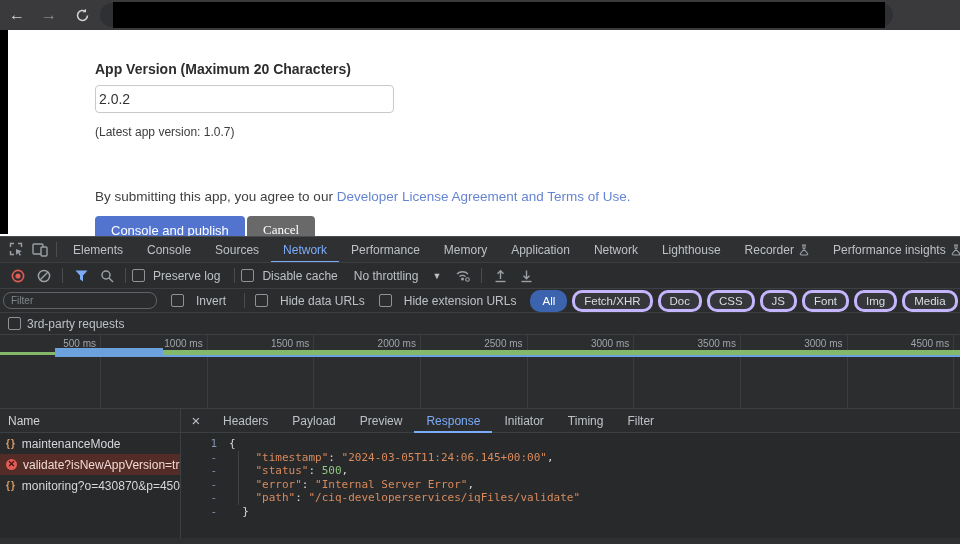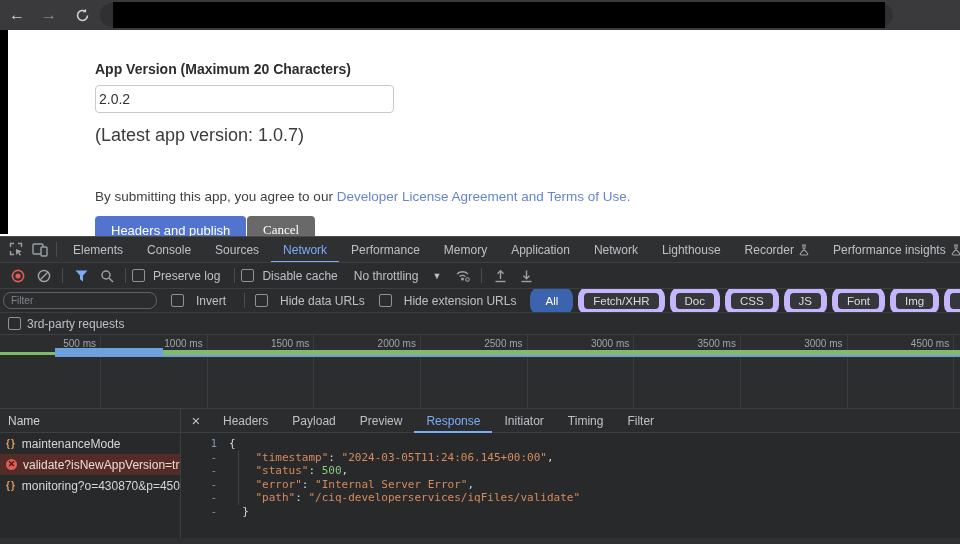--- a/index.html
+++ b/index.html
@@ -11,21 +11,21 @@
   .nav-ic{position:absolute;top:4px;font-size:16px;line-height:22px;width:22px;text-align:center;color:#cfd2d5;}
   #fwd{color:#85878a;}
   #url-pill{position:absolute;left:100px;top:3px;width:793px;height:24px;border-radius:12px;background:#2f3033;}
   #url-redaction{position:absolute;left:113px;top:2px;width:772px;height:26px;background:#000;}
   
   #page{position:absolute;left:0;top:30px;width:960px;height:206px;background:#ffffff;}
   #left-redaction{position:absolute;left:0;top:30px;width:8px;height:204px;background:#000;}
   .fld-label{position:absolute;left:95px;top:31px;font-size:14px;font-weight:bold;color:#2d2d2d;}
   #app-version-input{position:absolute;left:95px;top:55px;width:291px;height:26px;border:1px solid #c9c9c9;
       border-radius:4px;font-size:14px;color:#333;padding:0 3px;outline:none;font-family:"Liberation Sans",sans-serif;}
-  .fld-note{position:absolute;left:95px;top:95px;font-size:18px;color:#3c3c3c;}
+  .fld-note{position:absolute;left:95px;top:95px;font-size:12px;color:#3c3c3c;}
   .agree{position:absolute;left:95px;top:159px;font-size:13.5px;color:#3f3f3f;}
   .agree a{color:#6585d3;text-decoration:none;}
   .btn{position:absolute;top:186px;height:28px;border:none;border-radius:4px;color:#fff;
        font-size:13px;padding:0 16px;font-family:"Liberation Sans",sans-serif;}
   #btn-upload{left:95px;background:#5274ce;}
   #btn-cancel{left:247px;background:#696969;font-family:Liberation Serif, serif;}
   
   #devtools{position:absolute;left:0;top:236px;width:960px;height:308px;background:#28292b;
             color:#bdc1c6;font-size:12px;border-top:1px solid #4a4b4d;box-sizing:border-box;}
   .row{box-sizing:border-box;border-bottom:1px solid #3d4043;display:flex;align-items:center;}
@@ -37,21 +37,21 @@
   .dtab.active{box-shadow:inset 0 -2px 0 #7cacf8;}
   .dtab.active .dtab-label{color:#7cacf8;}
   #net-toolbar{height:26px;background:#2b2c2e;padding-left:6px;gap:2px;}
   .cb{width:11px;height:11px;border:1.5px solid #8f9398;border-radius:2px;background:transparent;flex:none;}
   .cb-lab{margin:0 8px 0 6px;white-space:nowrap;}
   #throttle{display:flex;align-items:center;gap:14px;margin-left:6px;white-space:nowrap;}
   #filter-row{height:24px;background:#2b2c2e;padding-left:3px;gap:6px;overflow:hidden;}
   #filter-input{width:138px;height:15px;background:transparent;border:1px solid #5f6368;border-radius:8px;
       color:#d5d7da;font-size:10px;padding:0 7px;outline:none;flex:none;font-family:"Liberation Sans",sans-serif;}
   #filter-input::placeholder{color:#80868b;}
-  .chip{padding:2px 9px;border:6px solid #c4b5fd;border-radius:10px;background:#35373b;
+  .chip{padding:2px 9px;border:3px solid #c4b5fd;border-radius:10px;background:#35373b;
         font-size:11.5px;color:#dadce0;flex:none;text-align:center;}
   .chip.selected{background:#3c63ad;border-color:#3c63ad;color:#fff;}
   #third-row{height:22px;background:#2b2c2e;padding-left:8px;}
   
   #overview{position:relative;height:74px;background:#2c2d2f;border-bottom:1px solid #3d4043;box-sizing:border-box;}
   .gridline{position:absolute;top:0;bottom:0;width:1px;background:#3a3d40;}
   .tick-label{position:absolute;top:3px;width:102px;text-align:right;font-size:10px;color:#9fa5ab;}
   .wf-bar{position:absolute;}
   
   #dt-table{display:flex;height:136px;}
@@ -93,21 +93,21 @@
   <div id="url-redaction"></div>
 </div>
 
 <div id="page">
   <div class="fld-label">App Version (Maximum 20 Characters)</div>
   <input id="app-version-input" value="2.0.2" style="">
   <div class="fld-note">(Latest app version: 1.0.7)</div>
   <div class="agree">
     <span>By submitting this app, you agree to our </span><a href="#">Developer License Agreement and Terms of Use.</a>
   </div>
-  <button class="btn" id="btn-upload">Headers and publish</button>
+  <button class="btn" id="btn-upload">Console and publish</button>
   <button class="btn" id="btn-cancel">Cancel</button>
 </div>
 <div id="left-redaction"></div>
 
 <div id="devtools">
 
   <div class="row" id="dt-tabbar">
     <div class="bar-ic">
       <svg width="15" height="15" viewBox="0 0 15 15">
           <path d="M1.5 5V1.5H5 M9 1.5h3.5V5 M1.5 9v3.5H5" stroke="#9aa0a6" stroke-width="1.4" fill="none"></path>

